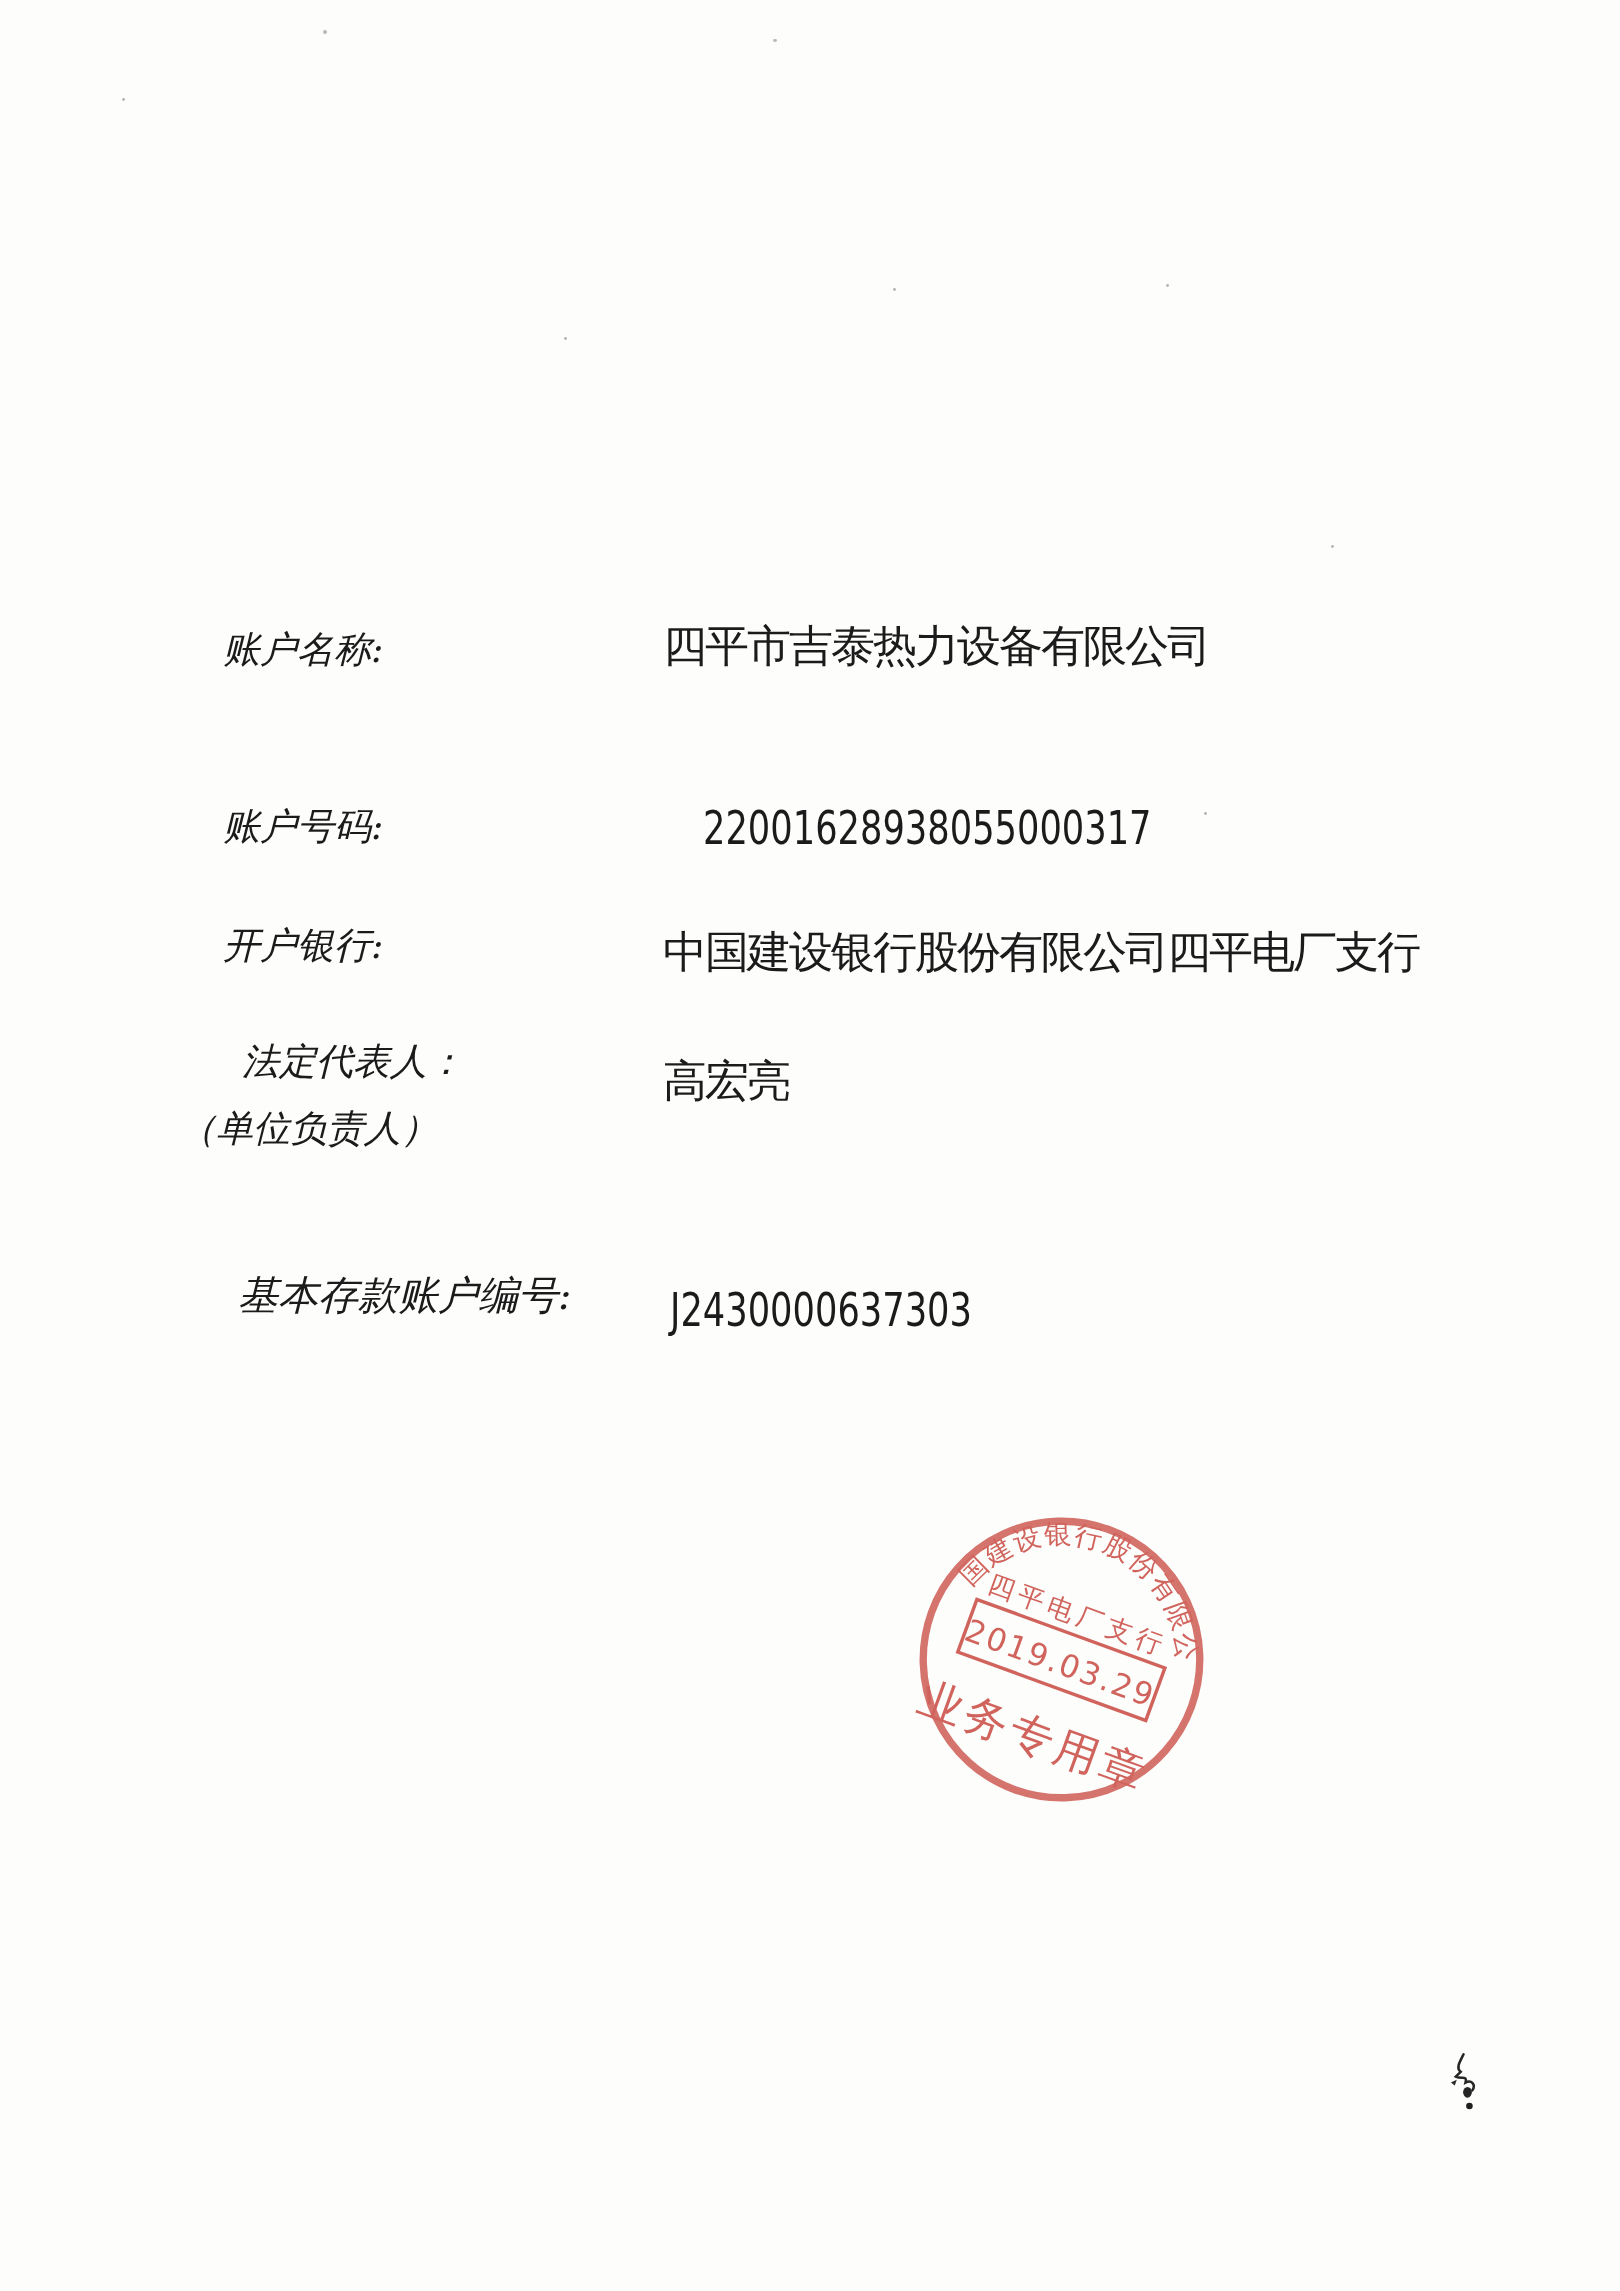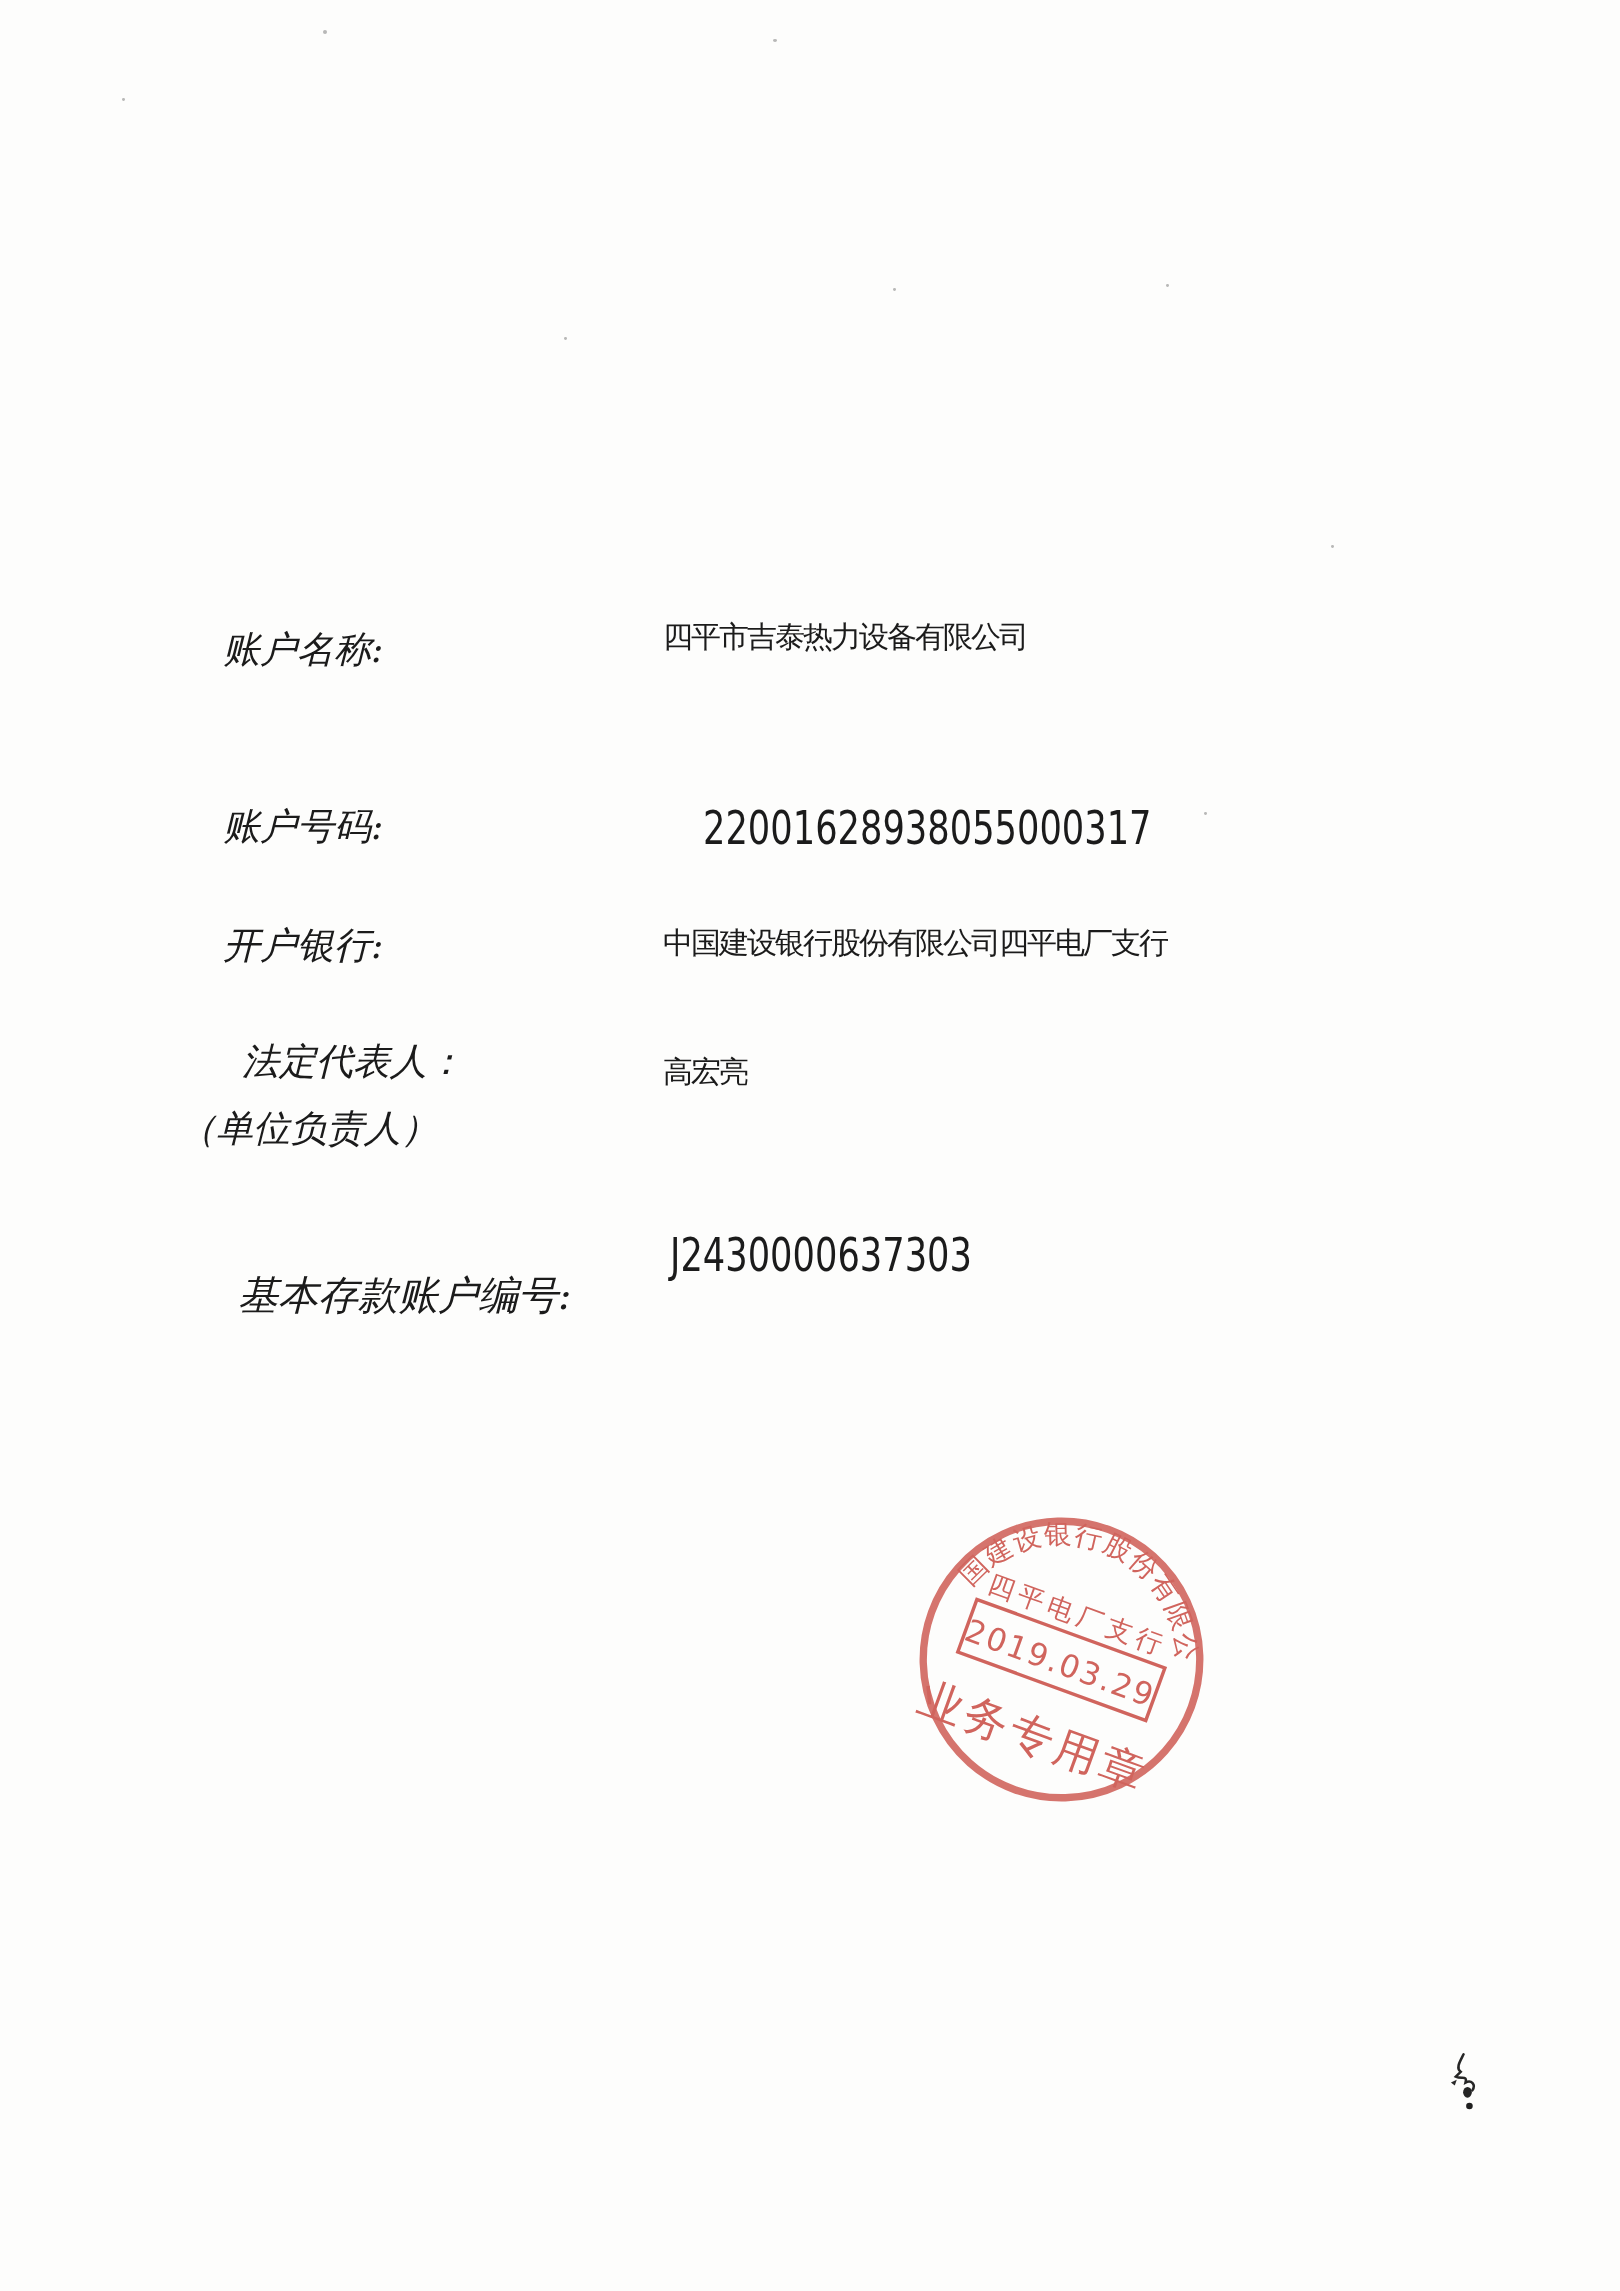--- a/index.html
+++ b/index.html
@@ -21,21 +21,21 @@
     white-space:nowrap;
   }
   .label{
     font-size:37px;
     letter-spacing:0px;
     white-space:nowrap;
     font-style:italic;
   }
   .label-lg{font-size:40px;margin-left:32px;}
   .value-cn{
-    font-size:30px;
+    font-size:44px;
     letter-spacing:-2px;
     white-space:nowrap;
   }
   .digits{
     font-family:"DejaVu Sans","Liberation Sans",sans-serif;
     font-size:47px;
     font-weight:400;
     color:#1b1b1b;
     display:inline-block;
     transform:scaleX(0.75);
@@ -84,21 +84,21 @@
   </div>
 
   <div class="abs label" style="left:223px;top:921px;">开户银行:</div>
   <div class="abs value-cn" style="left:663px;top:923px;">中国建设银行股份有限公司四平电厂支行</div>
 
   <div class="abs label" style="left:222px;top:1037px;margin-left:20px;">法定代表人：</div>
   <div class="abs label" style="left:179px;top:1104px;">（单位负责人）</div>
   <div class="abs value-cn" style="left:663px;top:1052px;">高宏亮</div>
 
   <div class="abs label label-lg" style="left:206px;top:1268px;">基本存款账户编号:</div>
-  <div class="abs" style="left:670px;top:1227px;text-align:center;">
+  <div class="abs" style="left:670px;top:1282px;text-align:center;">
     <span class="digits num-j">J2430000637303</span>
   </div>
 
   <svg class="abs stamp-svg" style="left:884px;top:1482px;" width="355" height="355" viewBox="0 0 362 362">
     <g transform="rotate(20 181 181)" fill="#c9443b" opacity="0.82">
       <circle cx="181" cy="181" r="141" fill="none" stroke="#c9443b" stroke-width="7.5" opacity="0.9"></circle>
       <defs>
         <path id="arcTop" d="M 66.9 150.5 A 118 118 0 0 1 295.1 150.5" fill="none"></path>
       </defs>
       <text font-size="28" letter-spacing="1.5" font-family="DejaVu Serif, Liberation Serif, serif">

